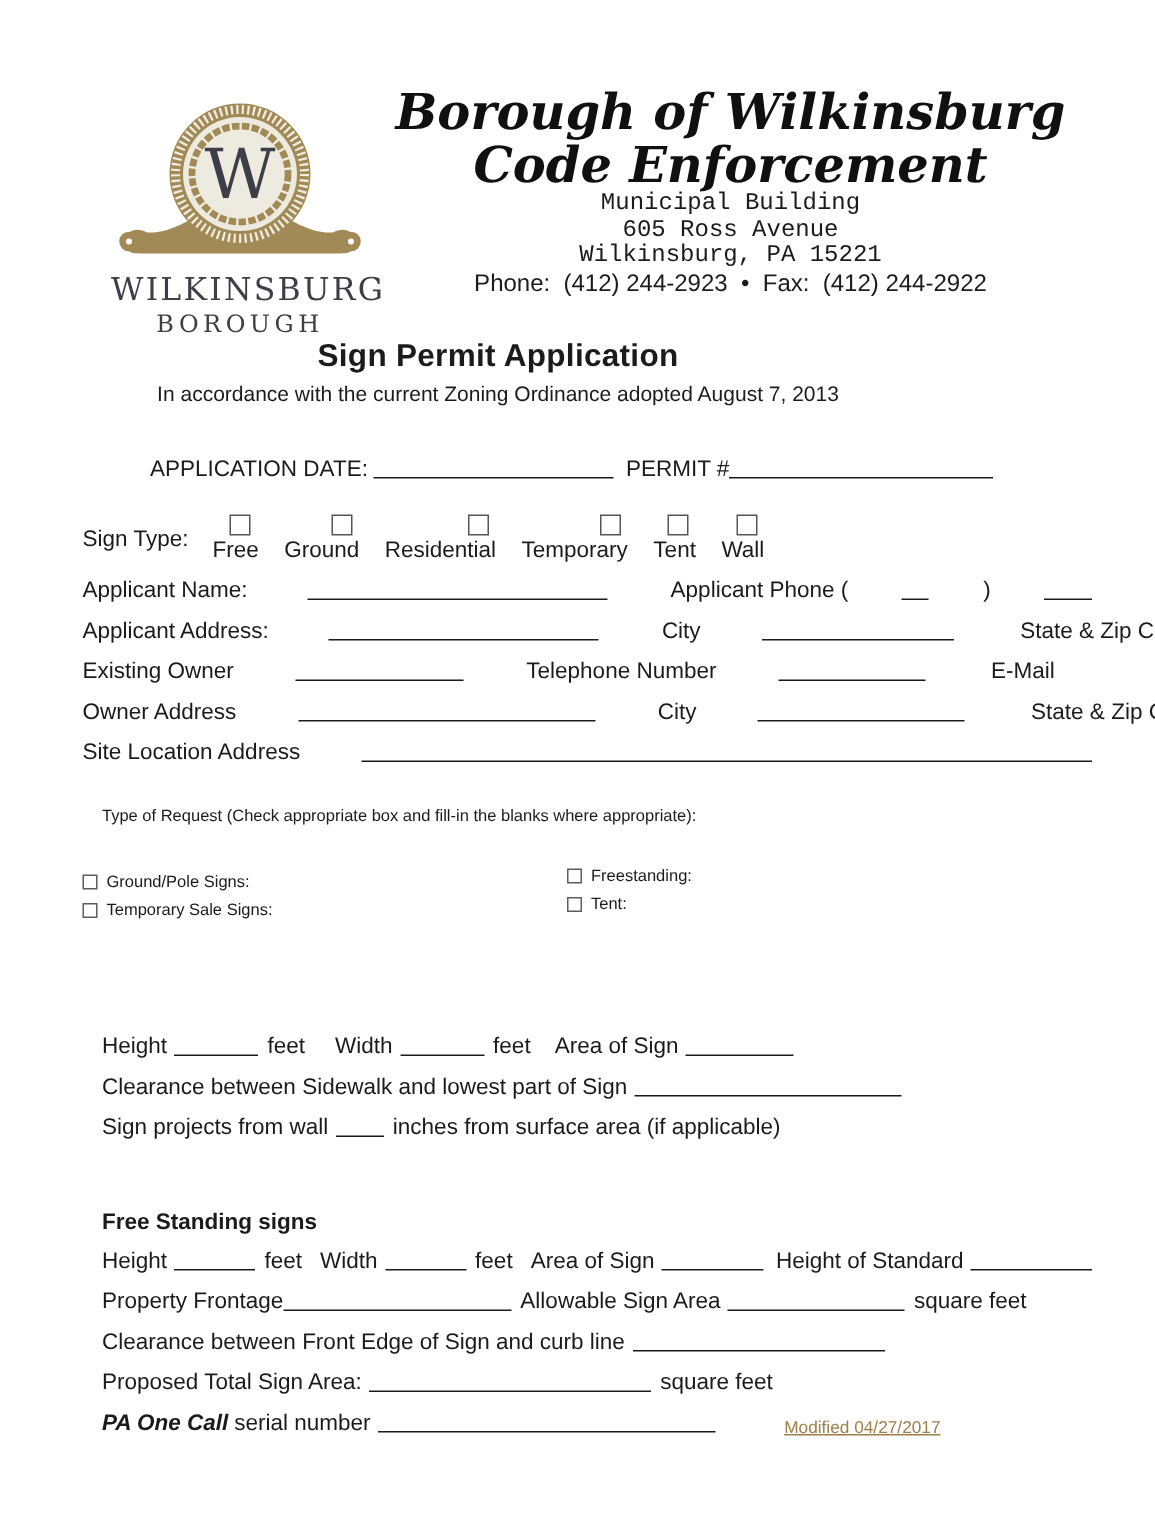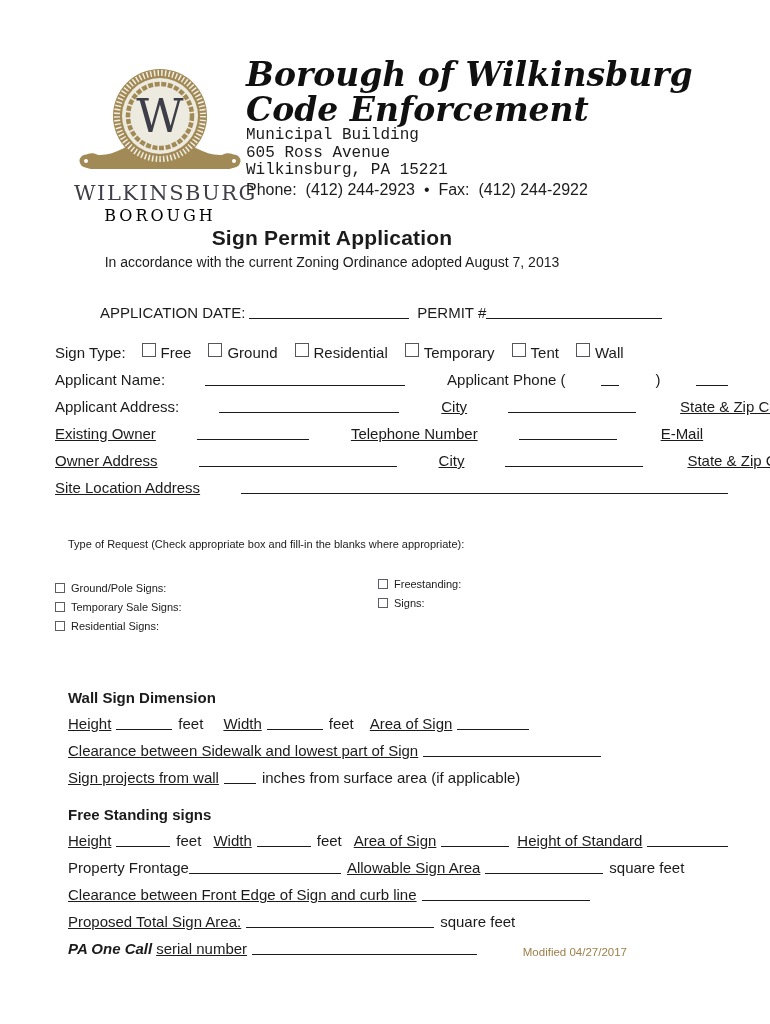--- a/index.html
+++ b/index.html
@@ -7,72 +7,72 @@
     position:relative; width:770px; height:1024px; background:#ffffff;
     font-family:"Liberation Sans", sans-serif; color:#1b1b1b; overflow:hidden;
   }
 
   
   .logo { position:absolute; left:74px; top:58px; width:172px; text-align:center; }
   .logo svg { display:block; margin:0 auto; }
   .logo-name1 { font-family:"DejaVu Serif", serif; font-size:21px; letter-spacing:1.5px;
                 color:#3e3e49; margin-top:1px; white-space:nowrap; }
   .logo-name2 { font-family:"DejaVu Serif", serif; font-size:16px; letter-spacing:3px;
-                color:#000000; margin-top:1px; }
-
-  
-  .head { position:absolute; left:246px; top:58px; width:482px; text-align:left; }
+                color:#404040; margin-top:1px; }
+
+  
+  .head { position:absolute; left:246px; top:58px; width:482px; text-align:center; }
   .head-title { font-family:"DejaVu Serif", serif; font-style:italic; font-weight:bold;
                 font-size:33px; line-height:1.05; color:#101010; }
   .head-addr  { font-size:16px; line-height:1.08; margin-top:0;font-family:Liberation Mono, monospace; }
   .head-phone { font-size:16px; margin-top:2px; white-space:pre; }
 
   
   .ftitle { position:absolute; top:226px; left:0; width:664px; text-align:center; }
   .ftitle-main { font-size:21px; font-weight:bold; letter-spacing:.2px; }
   .ftitle-sub  { font-size:14px; margin-top:4px; }
 
   
   .row { display:flex; align-items:flex-end; font-size:15px; line-height:20px; white-space:nowrap; }
   .lab { flex:0 0 auto; }
   .bl  { flex:0 0 auto; height:0; border-bottom:1.4px solid #1b1b1b; margin-bottom:4px; }
   .grow { flex:1 1 auto; }
-  .mr4 { margin-right:4px; } .mr5 { margin-right:5px;text-decoration:underline; }
+  .mr4 { margin-right:4px; } .mr5 { margin-right:5px; }
   .ml6 { margin-left:6px; }  .ml8 { margin-left:8px; }
   .g12 { margin-left:12px; } .g16 { margin-left:16px; } .g20 { margin-left:20px; }
 
   .top-row { position:absolute; top:303px; left:100px; right:108px; }
 
   .fields { position:absolute; top:343px; left:55px; right:42px; }
   .fields .row { margin-bottom:7px;gap:36px; }
 
   
   .cbrow { display:flex; align-items:center; font-size:15px; line-height:20px; margin-bottom:7px; }
   .cb   { width:12px; height:12px; border:1.2px solid #55555c; background:#fff;
           display:inline-block; margin-right:5px; flex:0 0 auto; }
   .cb-sm{ width:8px; height:8px; border:1px solid #5c5c63; background:#fff;
           display:inline-block; margin-right:6px; flex:0 0 auto; }
-  .cbitem { display:flex; align-items:flex-start; margin-right:17px; }
+  .cbitem { display:flex; align-items:flex-end; margin-right:17px;flex-direction:column; }
 
   
   .request { position:absolute; top:538px; left:55px; right:42px; font-size:11px; }
   .request-heading { padding-left:13px; }
   .req-col-left  { position:absolute; left:0;   top:40px; }
   .req-col-right { position:absolute; left:323px; top:36px; }
   .req-item { display:flex; align-items:center; height:19px; }
 
   
   .sect { position:absolute; left:68px; right:42px; font-size:15px; }
   .sect-wall { top:688px; }
   .sect-free { top:805px; }
   .sect-head { font-weight:bold; line-height:20px; margin-bottom:6px; }
   .sect .row { margin-bottom:7px; }
   .bold { font-weight:bold;font-style:italic; }
 
-  .modified { position:absolute; top:946px; right:143px; font-size:11.5px; color:#9c7f49; }
+  .modified { position:absolute; top:946px; right:143px; font-size:11.5px; color:#9c7f49;text-decoration:underline; }
 </style>
 </head>
 <body>
 
 <div class="page">
 
   <div class="logo">
     <svg width="170" height="122" viewBox="0 0 170 122">
       <path d="M8 104 C8 96 16 93 23 97 C40 98 55 86 70 78 L100 78 C115 86 130 98 147 97 C154 93 162 96 162 104 C162 109 158 111 152 111 L18 111 C12 111 8 109 8 104 Z" fill="#a18a55"></path>
       <circle cx="11" cy="103" r="6.5" fill="#a18a55"></circle>
@@ -188,40 +188,35 @@
 
     <div class="req-col-left">
       <div class="req-item">
         <span class="cb-sm"></span>
         <span>Ground/Pole Signs:</span>
       </div>
       <div class="req-item">
         <span class="cb-sm"></span>
         <span>Temporary Sale Signs:</span>
       </div>
-      <div class="req-item">
-        <span class="cb-sm"></span>
-        <span>Residential Signs:</span>
-      </div>
     </div>
 
     <div class="req-col-right">
       <div class="req-item">
         <span class="cb-sm"></span>
         <span>Freestanding:</span>
       </div>
       <div class="req-item">
         <span class="cb-sm"></span>
-        <span>Signs:</span>
+        <span>Tent:</span>
       </div>
     </div>
   </div>
 
   <div class="sect sect-wall">
-    <div class="sect-head">Wall Sign Dimension</div>
 
     <div class="row">
       <span class="lab mr5">Height</span>
       <span class="bl" style="width:56px"></span>
       <span class="lab ml6">feet</span>
       <span class="lab g20 mr5">Width</span>
       <span class="bl" style="width:56px"></span>
       <span class="lab ml6">feet</span>
       <span class="lab g16 mr5">Area of Sign</span>
       <span class="bl" style="width:72px"></span>

